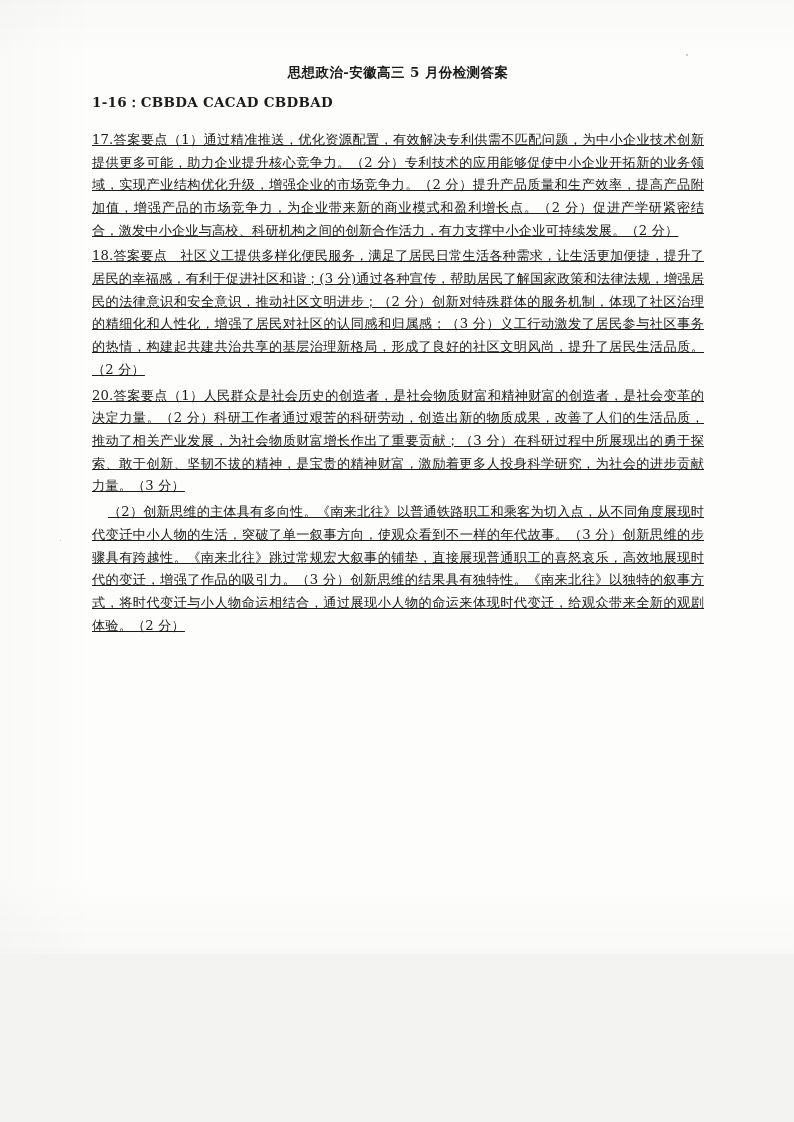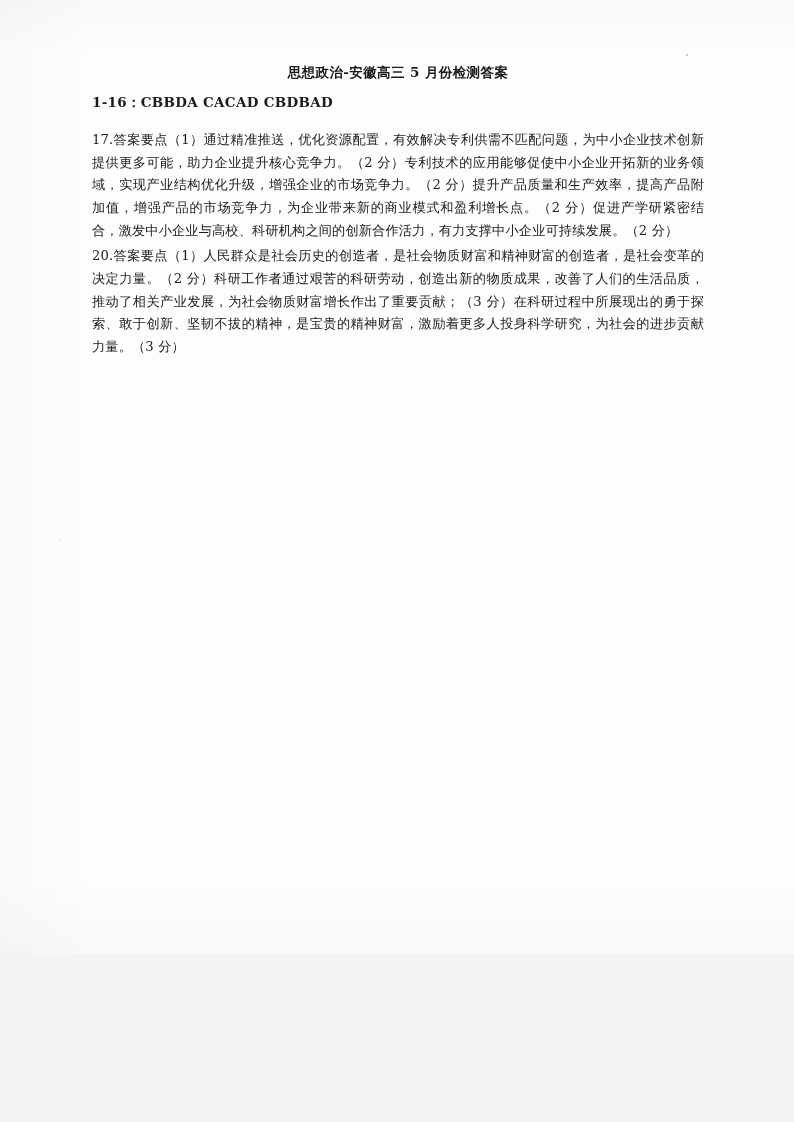--- a/index.html
+++ b/index.html
@@ -55,20 +55,21 @@
     line-height: 1.6;
     letter-spacing: 0.3px;
   }
   .para {
     font-size: 13.2px;
     line-height: 1.72;
     margin: 0 0 3px 0;
     text-align: justify;
     text-justify: inter-ideograph;
     letter-spacing: 0.15px;
+    text-decoration: underline;
   }
   .para.indent {
     text-indent: 16px;
   }
 </style>
 </head>
 <body>
 
 <div class="page">
   <div class="paper-noise"></div>
@@ -76,15 +77,17 @@
   <div class="speck" style="left:686px; top:54px;"></div>
   <div class="speck" style="left:60px; top:540px; width:1px; height:1px;"></div>
   <div class="speck" style="left:120px; top:1004px; width:1px; height:1px;"></div>
 
   <div class="content">
     <h1 class="doc-title">思想政治-安徽高三 5 月份检测答案</h1>
 
     <p class="ans-key">1-16：CBBDA CACAD CBDBAD</p>
 
     <p class="para">17.答案要点（1）通过精准推送，优化资源配置，有效解决专利供需不匹配问题，为中小企业技术创新提供更多可能，助力企业提升核心竞争力。（2 分）专利技术的应用能够促使中小企业开拓新的业务领域，实现产业结构优化升级，增强企业的市场竞争力。（2 分）提升产品质量和生产效率，提高产品附加值，增强产品的市场竞争力，为企业带来新的商业模式和盈利增长点。（2 分）促进产学研紧密结合，激发中小企业与高校、科研机构之间的创新合作活力，有力支撑中小企业可持续发展。（2 分）</p>
+    <p class="para">18.答案要点　社区义工提供多样化便民服务，满足了居民日常生活各种需求，让生活更加便捷，提升了居民的幸福感，有利于促进社区和谐；(3 分)通过各种宣传，帮助居民了解国家政策和法律法规，增强居民的法律意识和安全意识，推动社区文明进步；（2 分）创新对特殊群体的服务机制，体现了社区治理的精细化和人性化，增强了居民对社区的认同感和归属感；（3 分）义工行动激发了居民参与社区事务的热情，构建起共建共治共享的基层治理新格局，形成了良好的社区文明风尚，提升了居民生活品质。（2 分）</p>
     <p class="para">20.答案要点（1）人民群众是社会历史的创造者，是社会物质财富和精神财富的创造者，是社会变革的决定力量。（2 分）科研工作者通过艰苦的科研劳动，创造出新的物质成果，改善了人们的生活品质，推动了相关产业发展，为社会物质财富增长作出了重要贡献；（3 分）在科研过程中所展现出的勇于探索、敢于创新、坚韧不拔的精神，是宝贵的精神财富，激励着更多人投身科学研究，为社会的进步贡献力量。（3 分）</p>
+    <p class="para indent">（2）创新思维的主体具有多向性。《南来北往》以普通铁路职工和乘客为切入点，从不同角度展现时代变迁中小人物的生活，突破了单一叙事方向，使观众看到不一样的年代故事。（3 分）创新思维的步骤具有跨越性。《南来北往》跳过常规宏大叙事的铺垫，直接展现普通职工的喜怒哀乐，高效地展现时代的变迁，增强了作品的吸引力。（3 分）创新思维的结果具有独特性。《南来北往》以独特的叙事方式，将时代变迁与小人物命运相结合，通过展现小人物的命运来体现时代变迁，给观众带来全新的观剧体验。（2 分）</p>
   </div>
 </div>
 
 </body></html>

